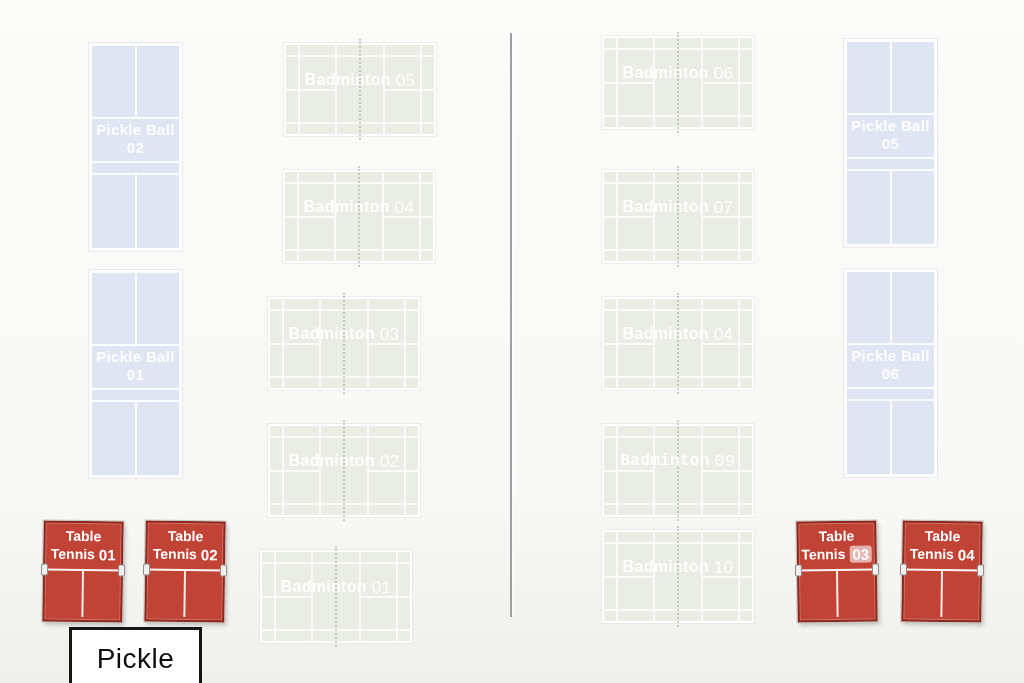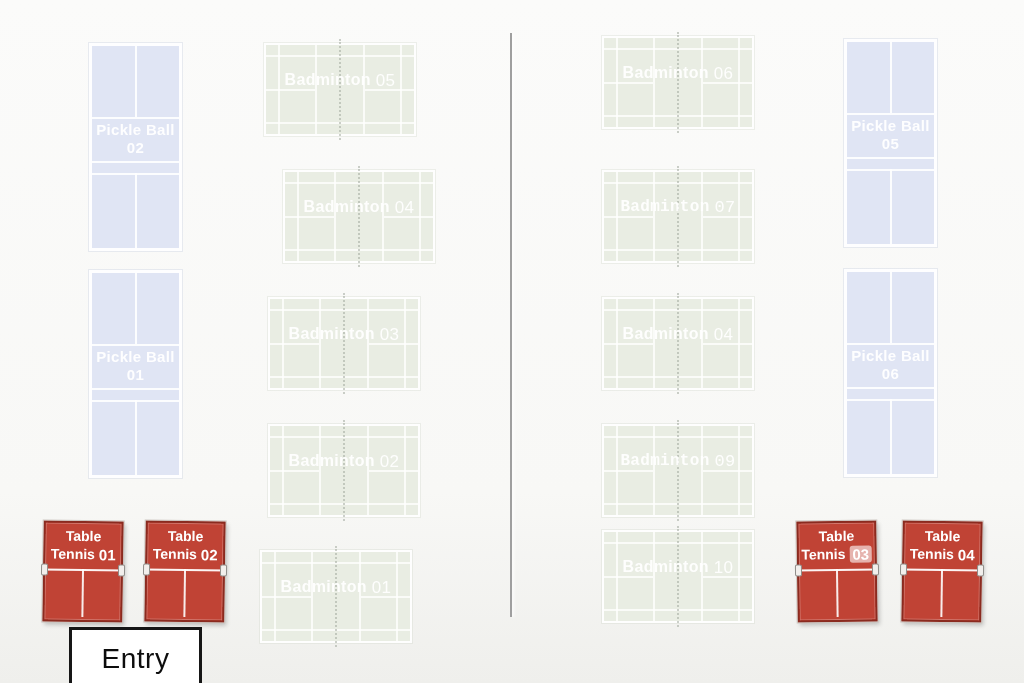--- a/index.html
+++ b/index.html
@@ -86,21 +86,21 @@
     display:flex;align-items:center;justify-content:center;
   }
   .entry span{font-size:28px;color:var(--entry-text,#0d0d0d);font-weight:500;letter-spacing:.5px;}
 </style>
 </head>
 <body>
 
 <div class="stage">
   <div class="divider"></div>
   <div id="courts-layer">
-      <div class="court badminton" style="left: 264px; top: 43px;">
+      <div class="court badminton" style="left: 284px; top: 43px;">
         <div class="cl b-tram-top"></div>
         <div class="cl b-tram-bot"></div>
         <div class="cl b-long-l"></div>
         <div class="cl b-long-r"></div>
         <div class="cl b-short-l"></div>
         <div class="cl b-short-r"></div>
         <div class="cl b-center-l"></div>
         <div class="cl b-center-r"></div>
         <div class="b-net"></div>
         <div class="b-label"><span>Badminton</span><span class="num">05</span></div>
@@ -158,21 +158,21 @@
         <div class="cl b-tram-bot"></div>
         <div class="cl b-long-l"></div>
         <div class="cl b-long-r"></div>
         <div class="cl b-short-l"></div>
         <div class="cl b-short-r"></div>
         <div class="cl b-center-l"></div>
         <div class="cl b-center-r"></div>
         <div class="b-net"></div>
         <div class="b-label"><span>Badminton</span><span class="num">06</span></div>
       </div>
-      <div class="court badminton" style="left: 602px; top: 170px; font-family: Liberation Mono, monospace;">
+      <div class="court badminton" style="left: 602px; top: 170px;">
         <div class="cl b-tram-top"></div>
         <div class="cl b-tram-bot"></div>
         <div class="cl b-long-l"></div>
         <div class="cl b-long-r"></div>
         <div class="cl b-short-l"></div>
         <div class="cl b-short-r"></div>
         <div class="cl b-center-l"></div>
         <div class="cl b-center-r"></div>
         <div class="b-net"></div>
         <div class="b-label"><span>Badminton</span><span class="num">07</span></div>
@@ -280,15 +280,15 @@
       </div>
       <div class="tt" style="left: 902px; top: 521px; transform: rotate(0.8deg);">
         <div class="tt-net"></div>
         <div class="tt-center"></div>
         <div class="tt-post left"></div>
         <div class="tt-post right"></div>
         <div class="tt-label"><span>Table</span><br><span>Tennis</span><span class="num">04</span></div>
       </div>
     </div>
   <div class="entry">
-    <span>Entry</span>
+    <span>Pickle</span>
   </div>
 </div>
 
 </body></html>

